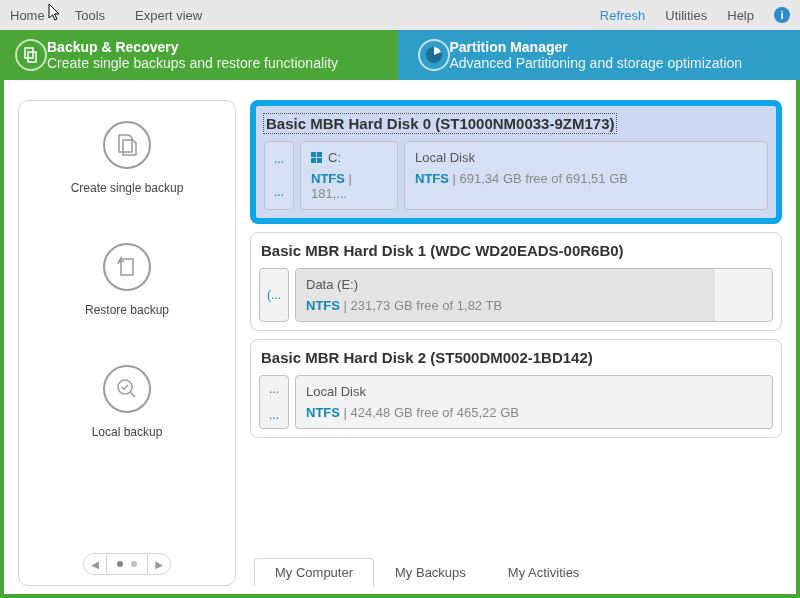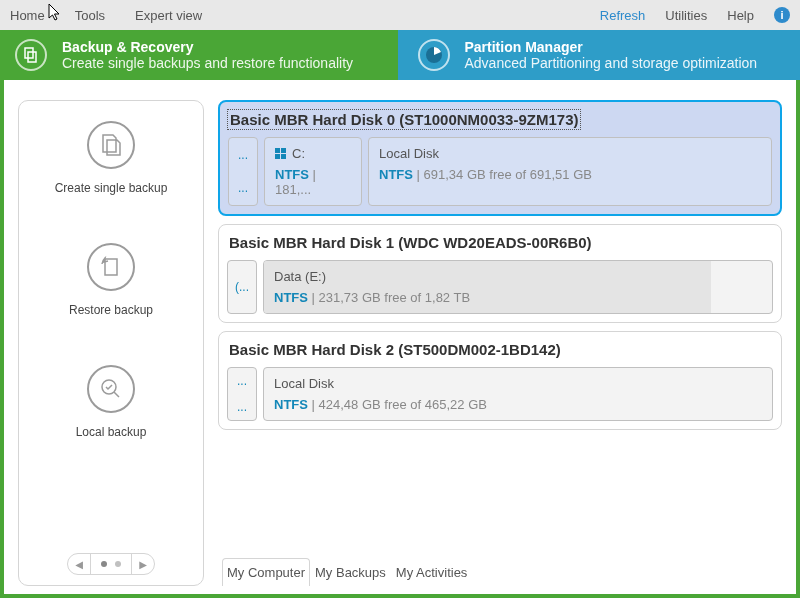--- a/index.html
+++ b/index.html
@@ -7,65 +7,65 @@
 
 .menubar { height: 30px; background: #e8e8e8; display: flex; align-items: center; padding: 0 10px; font-size: 13px; color: #555; }
 .menubar .left { display: flex; gap: 30px; text-align: right; }
 .menubar .right { margin-left: auto; display: flex; gap: 20px; align-items: center; }
 .menubar .refresh { color: #2e8bcc; }
 .menubar .info-icon { width: 16px; height: 16px; border-radius: 50%; background: #2e8bcc; color: #fff; display: flex; align-items: center; justify-content: center; font-size: 11px; font-weight: bold; }
 
 .cursor { position: absolute; left: 48px; top: 4px; pointer-events: none; }
 
 .header-tabs { height: 50px; display: flex; }
-.tab { flex: 1; display: flex; align-items: center; padding: 0 15px; color: #fff; gap: 15px; }
+.tab { flex: 1; display: flex; align-items: center; padding: 0 15px; color: #fff; }
 .tab.active { background: #4aa636; }
 .tab.inactive { background: #2e9dc8; padding-left: 20px; }
 .tab .icon-circle { width: 32px; height: 32px; border: 2px solid rgba(255,255,255,0.7); border-radius: 50%; display: flex; align-items: center; justify-content: center; flex-shrink: 0; }
 .tab .title { font-size: 14px; font-weight: bold; }
 .tab .subtitle { font-size: 14px; opacity: 0.9; }
 
 .main-area { border: 4px solid #4aa636; border-top: none; height: 518px; display: flex; padding: 20px 14px 8px 14px; gap: 14px; background: #fff; }
 
-.sidebar { width: 186px; border: 1px solid #d5d5d5; border-radius: 10px; display: flex; flex-direction: column; align-items: center; padding: 20px 0 10px; }
+.sidebar { width: 218px; border: 1px solid #d5d5d5; border-radius: 10px; display: flex; flex-direction: column; align-items: center; padding: 20px 0 10px; }
 .action-item { display: flex; flex-direction: column; align-items: center; gap: 12px; margin-bottom: 48px; cursor: pointer; }
 .action-icon { width: 48px; height: 48px; border: 2px solid #9b9b9b; border-radius: 50%; display: flex; align-items: center; justify-content: center; }
 .action-label { font-size: 12px; color: #444; }
 .pager { margin-top: auto; display: flex; align-items: center; border: 1px solid #d5d5d5; border-radius: 12px; height: 22px; overflow: hidden; }
 .pager .nav { width: 22px; height: 100%; display: flex; align-items: center; justify-content: center; color: #999; font-size: 10px; cursor: pointer; }
 .pager .dots { display: flex; gap: 8px; padding: 0 10px; }
 .pager .dot { width: 6px; height: 6px; border-radius: 50%; background: #c0c0c0; }
 .pager .dot.active { background: #888; }
 .pager .sep { width: 1px; height: 100%; background: #d5d5d5; }
 
 .content { flex: 1; display: flex; flex-direction: column; }
 .disk-list { flex: 1; display: flex; flex-direction: column; gap: 8px; }
 
 .disk { border: 1px solid #d5d5d5; border-radius: 8px; padding: 8px; }
-.disk.selected { background: #cdd8f2; border: 2px solid #0ea5e9; }
+.disk.selected { background: #cdd8f2; border: 6px solid #0ea5e9; }
 .disk.selected .disk-title { outline: 1px dotted #555; display: inline-block; }
 .disk-title { font-size: 15px; font-weight: bold; color: #333; margin-bottom: 8px; padding: 1px 2px; }
 
 .partitions { display: flex; gap: 6px; }
 .reserved { width: 30px; border: 1px solid #c0c0c0; border-radius: 4px; display: flex; flex-direction: column; justify-content: space-around; align-items: center; color: #1387b8; font-size: 12px; background: #f3f3f3; }
 .disk.selected .reserved { background: #d6e0f4; }
 .partition { border: 1px solid #c0c0c0; border-radius: 4px; padding: 8px 10px; font-size: 13px; background: #f3f3f3; }
 .disk.selected .partition { background: #d6e0f4; }
 .partition .pname { color: #555; display: flex; align-items: center; gap: 6px; }
 .partition .pinfo { margin-top: 6px; color: #888; }
 .partition .fs { color: #1387b8; font-weight: bold; }
 .partition.shrunk { position: relative; }
 .partition .used-bar { position:absolute; top:0; left:0; bottom:0; background:#e4e4e4; z-index:0; border-radius:3px 0 0 3px;}
 .partition .pc { position: relative; z-index:1; }
 
 .win-logo { display: inline-grid; grid-template-columns: 5px 5px; grid-template-rows: 5px 5px; gap: 1px; }
 .win-logo span { background: #1387b8; }
 
 .bottom-tabs { display: flex; gap: 0; margin-top: 6px; margin-left: 4px; }
-.btab { padding: 6px 4px; font-size: 13px; color: #555; border: 1px solid transparent; border-bottom: none; cursor: pointer; }
+.btab { padding: 6px 20px; font-size: 13px; color: #555; border: 1px solid transparent; border-bottom: none; cursor: pointer; }
 .btab.active { border-color: #d5d5d5; border-radius: 4px 4px 0 0; background: #fff; }
 </style>
 </head>
 <body>
 
 <div class="menubar">
   <div class="left">
     <span>Home</span>
     <span>Tools</span>
     <span>Expert view</span>

